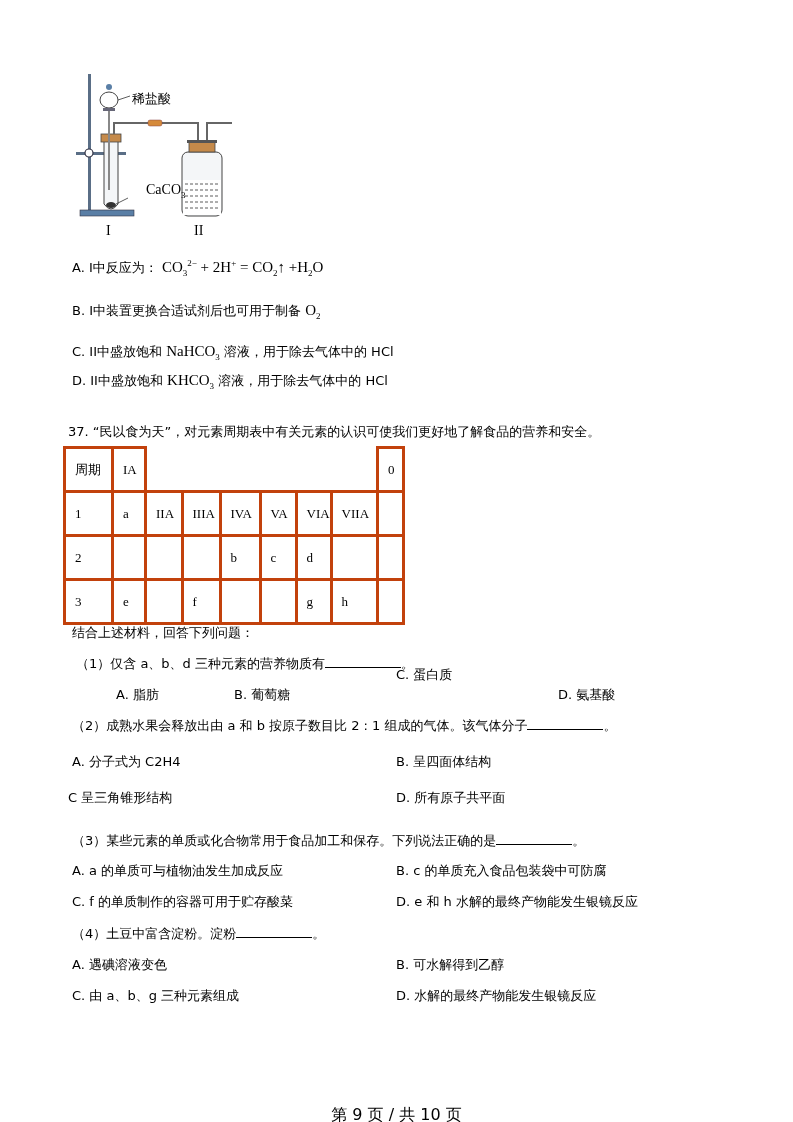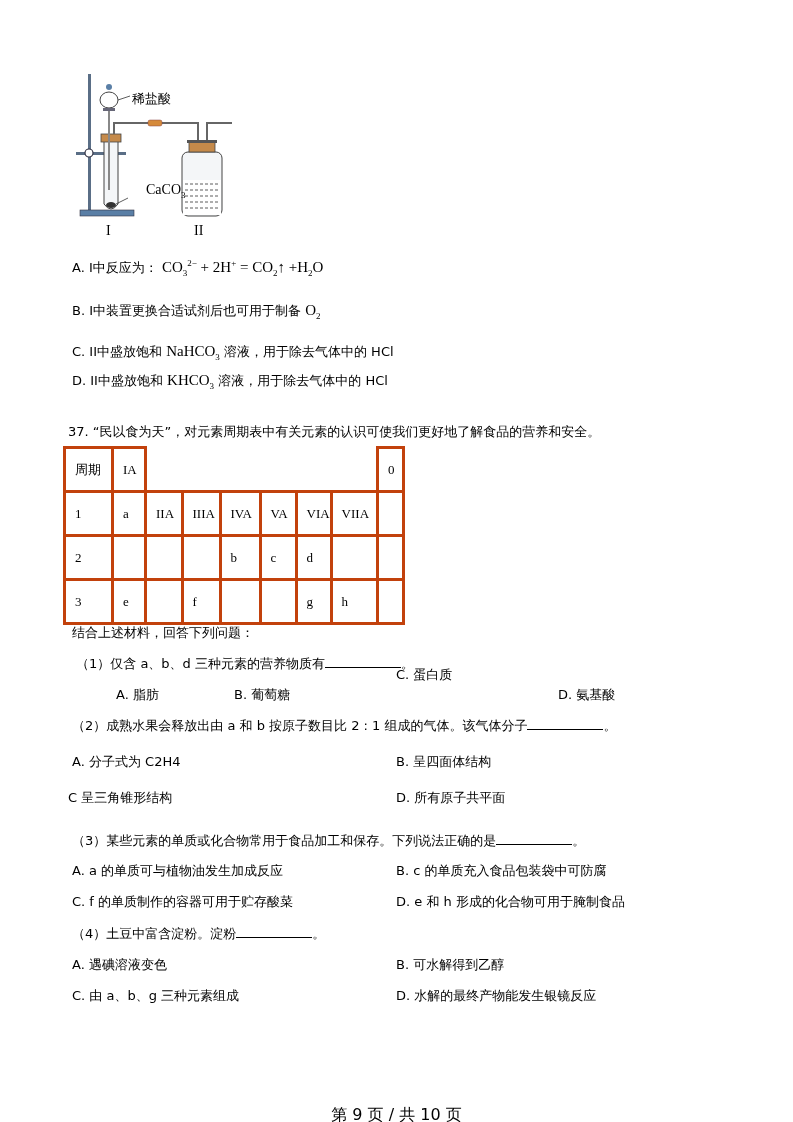--- a/index.html
+++ b/index.html
@@ -156,21 +156,21 @@
 <div class="abs" style="left:396px;top:753px;">B.  呈四面体结构</div>
 <div class="abs" style="left:68px;top:789px;">C   呈三角锥形结构</div>
 <div class="abs" style="left:396px;top:789px;">D.  所有原子共平面</div>
 
 <div class="abs" style="left:72px;top:832px;">
   <span>（3）某些元素的单质或化合物常用于食品加工和保存。下列说法正确的是</span><span class="blank"></span><span>。</span>
 </div>
 <div class="abs" style="left:72px;top:862px;">A. a 的单质可与植物油发生加成反应</div>
 <div class="abs" style="left:396px;top:862px;">B. c 的单质充入食品包装袋中可防腐</div>
 <div class="abs" style="left:72px;top:893px;">C. f 的单质制作的容器可用于贮存酸菜</div>
-<div class="abs" style="left:396px;top:893px;">D. e 和 h 形成的化合物可用于腌制食品</div>
+<div class="abs" style="left:396px;top:893px;">D. e 和 h 水解的最终产物能发生银镜反应</div>
 
 <div class="abs" style="left:72px;top:925px;">
   <span>（4）土豆中富含淀粉。淀粉</span><span class="blank"></span><span>。</span>
 </div>
 <div class="abs" style="left:72px;top:956px;">A.  遇碘溶液变色</div>
 <div class="abs" style="left:396px;top:956px;">B.  可水解得到乙醇</div>
 <div class="abs" style="left:72px;top:987px;">C.  由 a、b、g 三种元素组成</div>
 <div class="abs" style="left:396px;top:987px;">D.  水解的最终产物能发生银镜反应</div>
 
 <div class="footer">第 9 页 / 共 10 页</div>

